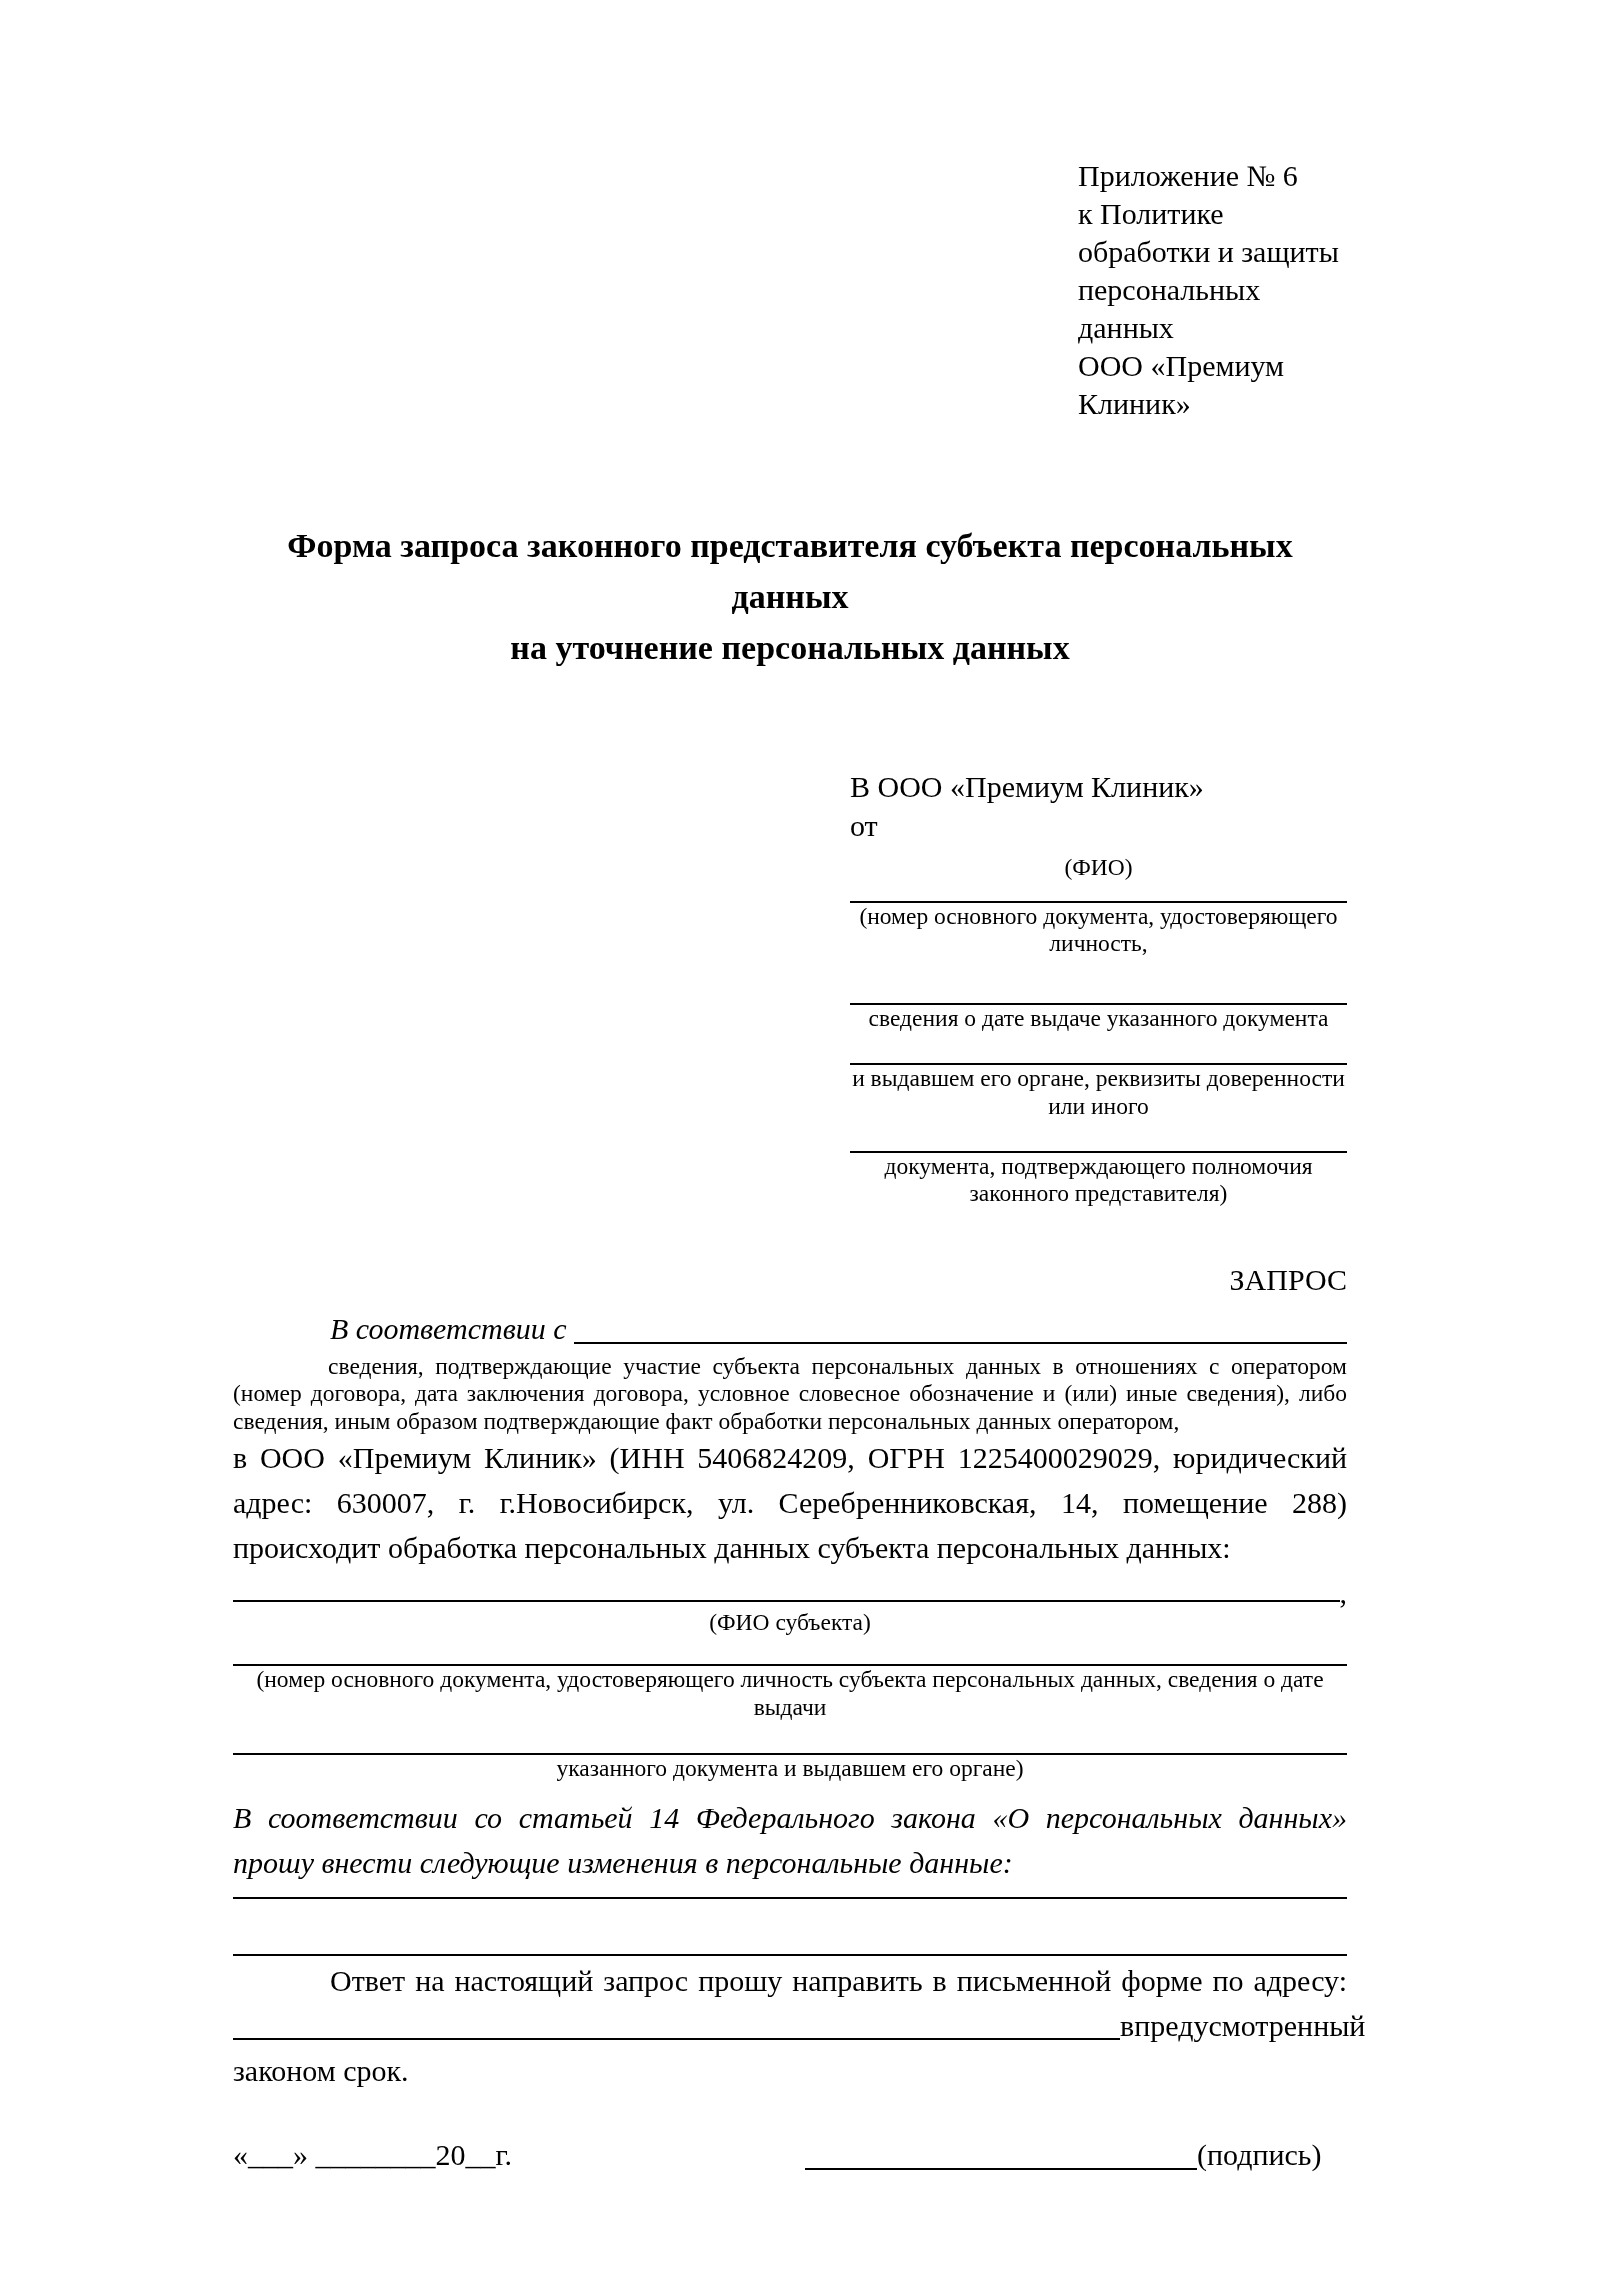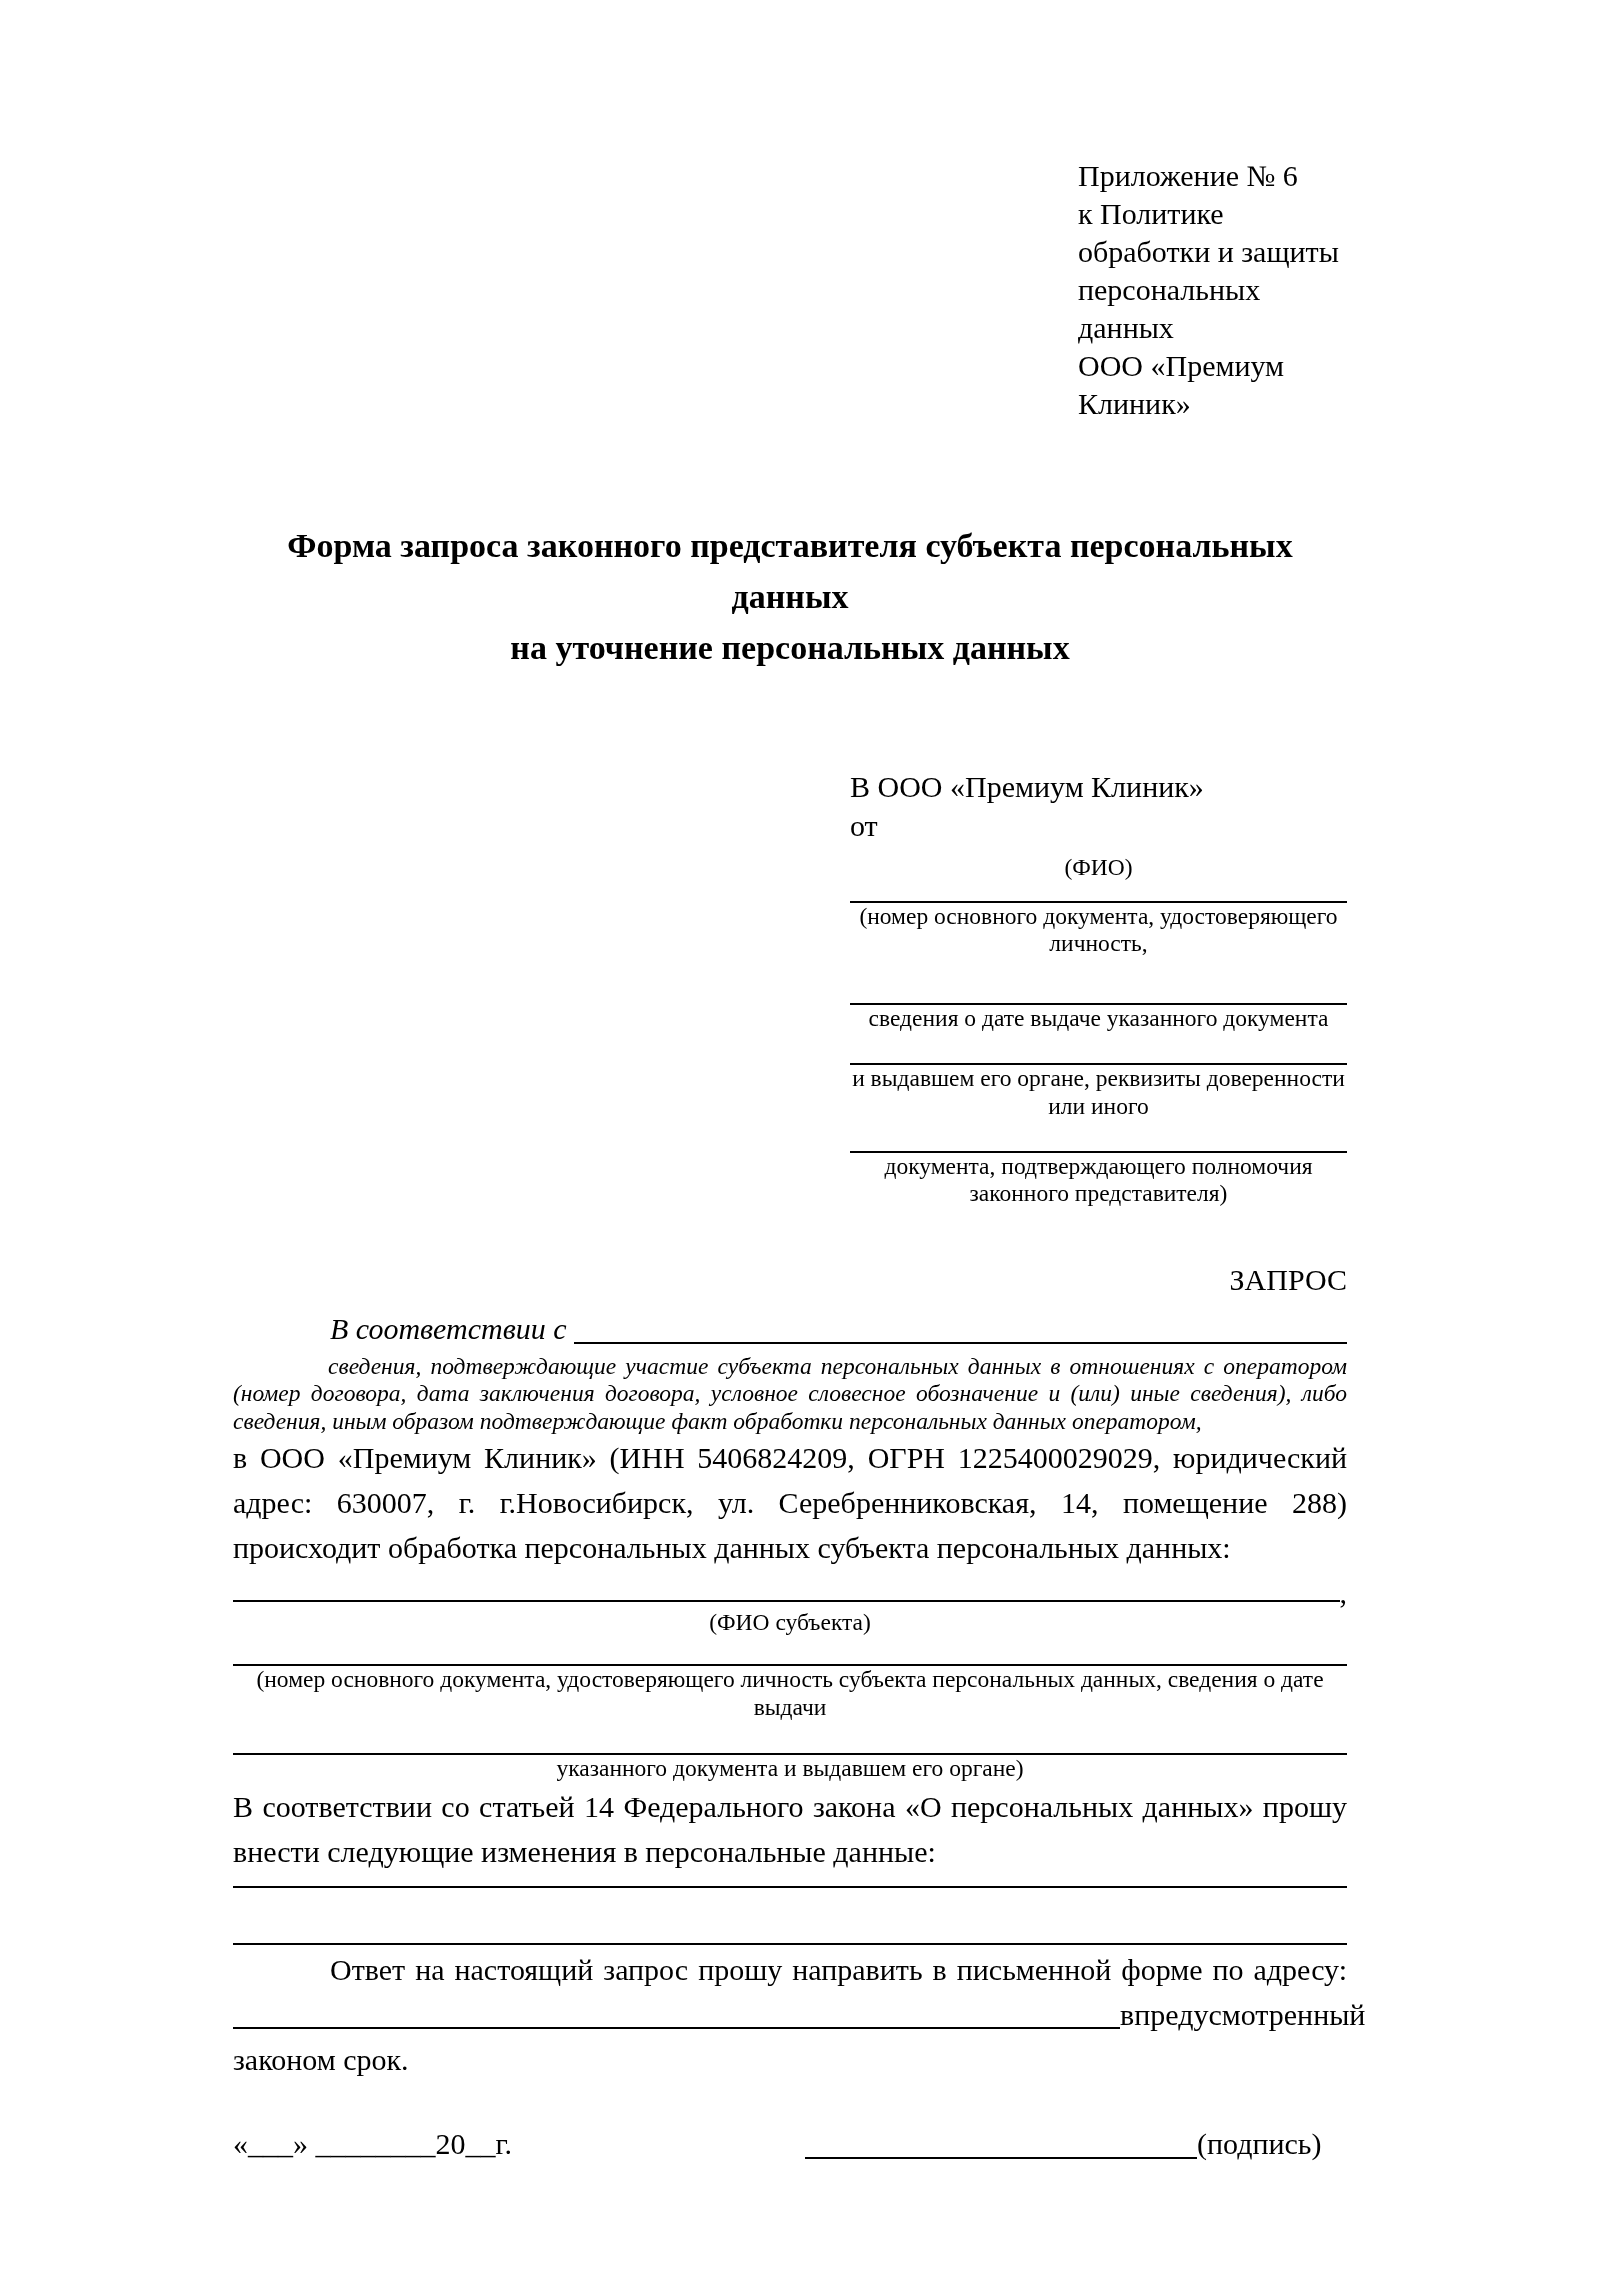--- a/index.html
+++ b/index.html
@@ -16,24 +16,24 @@
   .addr-block{margin-left:617px;margin-top:94px;line-height:39px;}
   .addr-from-row{display:flex;flex-direction:column;}
   .addr-from-row .lbl{white-space:pre;}
   .fill{flex:1 1 auto;border-bottom:2.9px solid #000;align-self:flex-end;margin-bottom:6.9px;}
   .small-caption{font-size:23.5px;line-height:27.4px;text-align:center;}
   .blank-rule{border-bottom:2.9px solid #000;}
   .h22{height:19.6px;} .h46{height:45px;} .h32{height:31px;}
   .zapros-heading{margin-top:49px;text-align:right;}
   .intro-row{display:flex;margin-top:4px;font-style:italic;}
   .intro-row .prefix{padding-left:97px;white-space:pre;}
-  .note{font-size:23.5px;line-height:27.4px;text-align:justify;text-indent:95px;margin-top:2px;font-style:italic;}
+  .note{font-size:23.5px;line-height:27.4px;text-align:justify;text-indent:95px;margin-top:2px;}
   .op-par{text-align:justify;}
   .comma-row{display:flex;height:39px;}
-  .law-par{text-align:justify;margin-top:1px;}
+  .law-par{text-align:justify;margin-top:12px;font-style:italic;}
   .rule13{border-bottom:2.9px solid #000;height:12.7px;}
   .rule56{border-bottom:2.9px solid #000;height:55px;}
   .answer-par{text-align:justify;text-align-last:justify;text-indent:97px;margin-top:2px;}
   .answer-line2{display:flex;justify-content:space-between;height:45px;}
   .answer-line2 .fixed-fill{flex:0 0 887px;border-bottom:2.9px solid #000;align-self:flex-end;margin-bottom:7.8px;}
   .footer-row{display:flex;justify-content:space-between;margin-top:39px;}
   .sig-group{display:flex;margin-right:25.5px;}
   .sig-line{width:392px;border-bottom:2.9px solid #000;align-self:flex-end;margin-bottom:6.9px;}
   .caption-h29{height:28px;} .caption-h33{height:32px;}
 </style>

